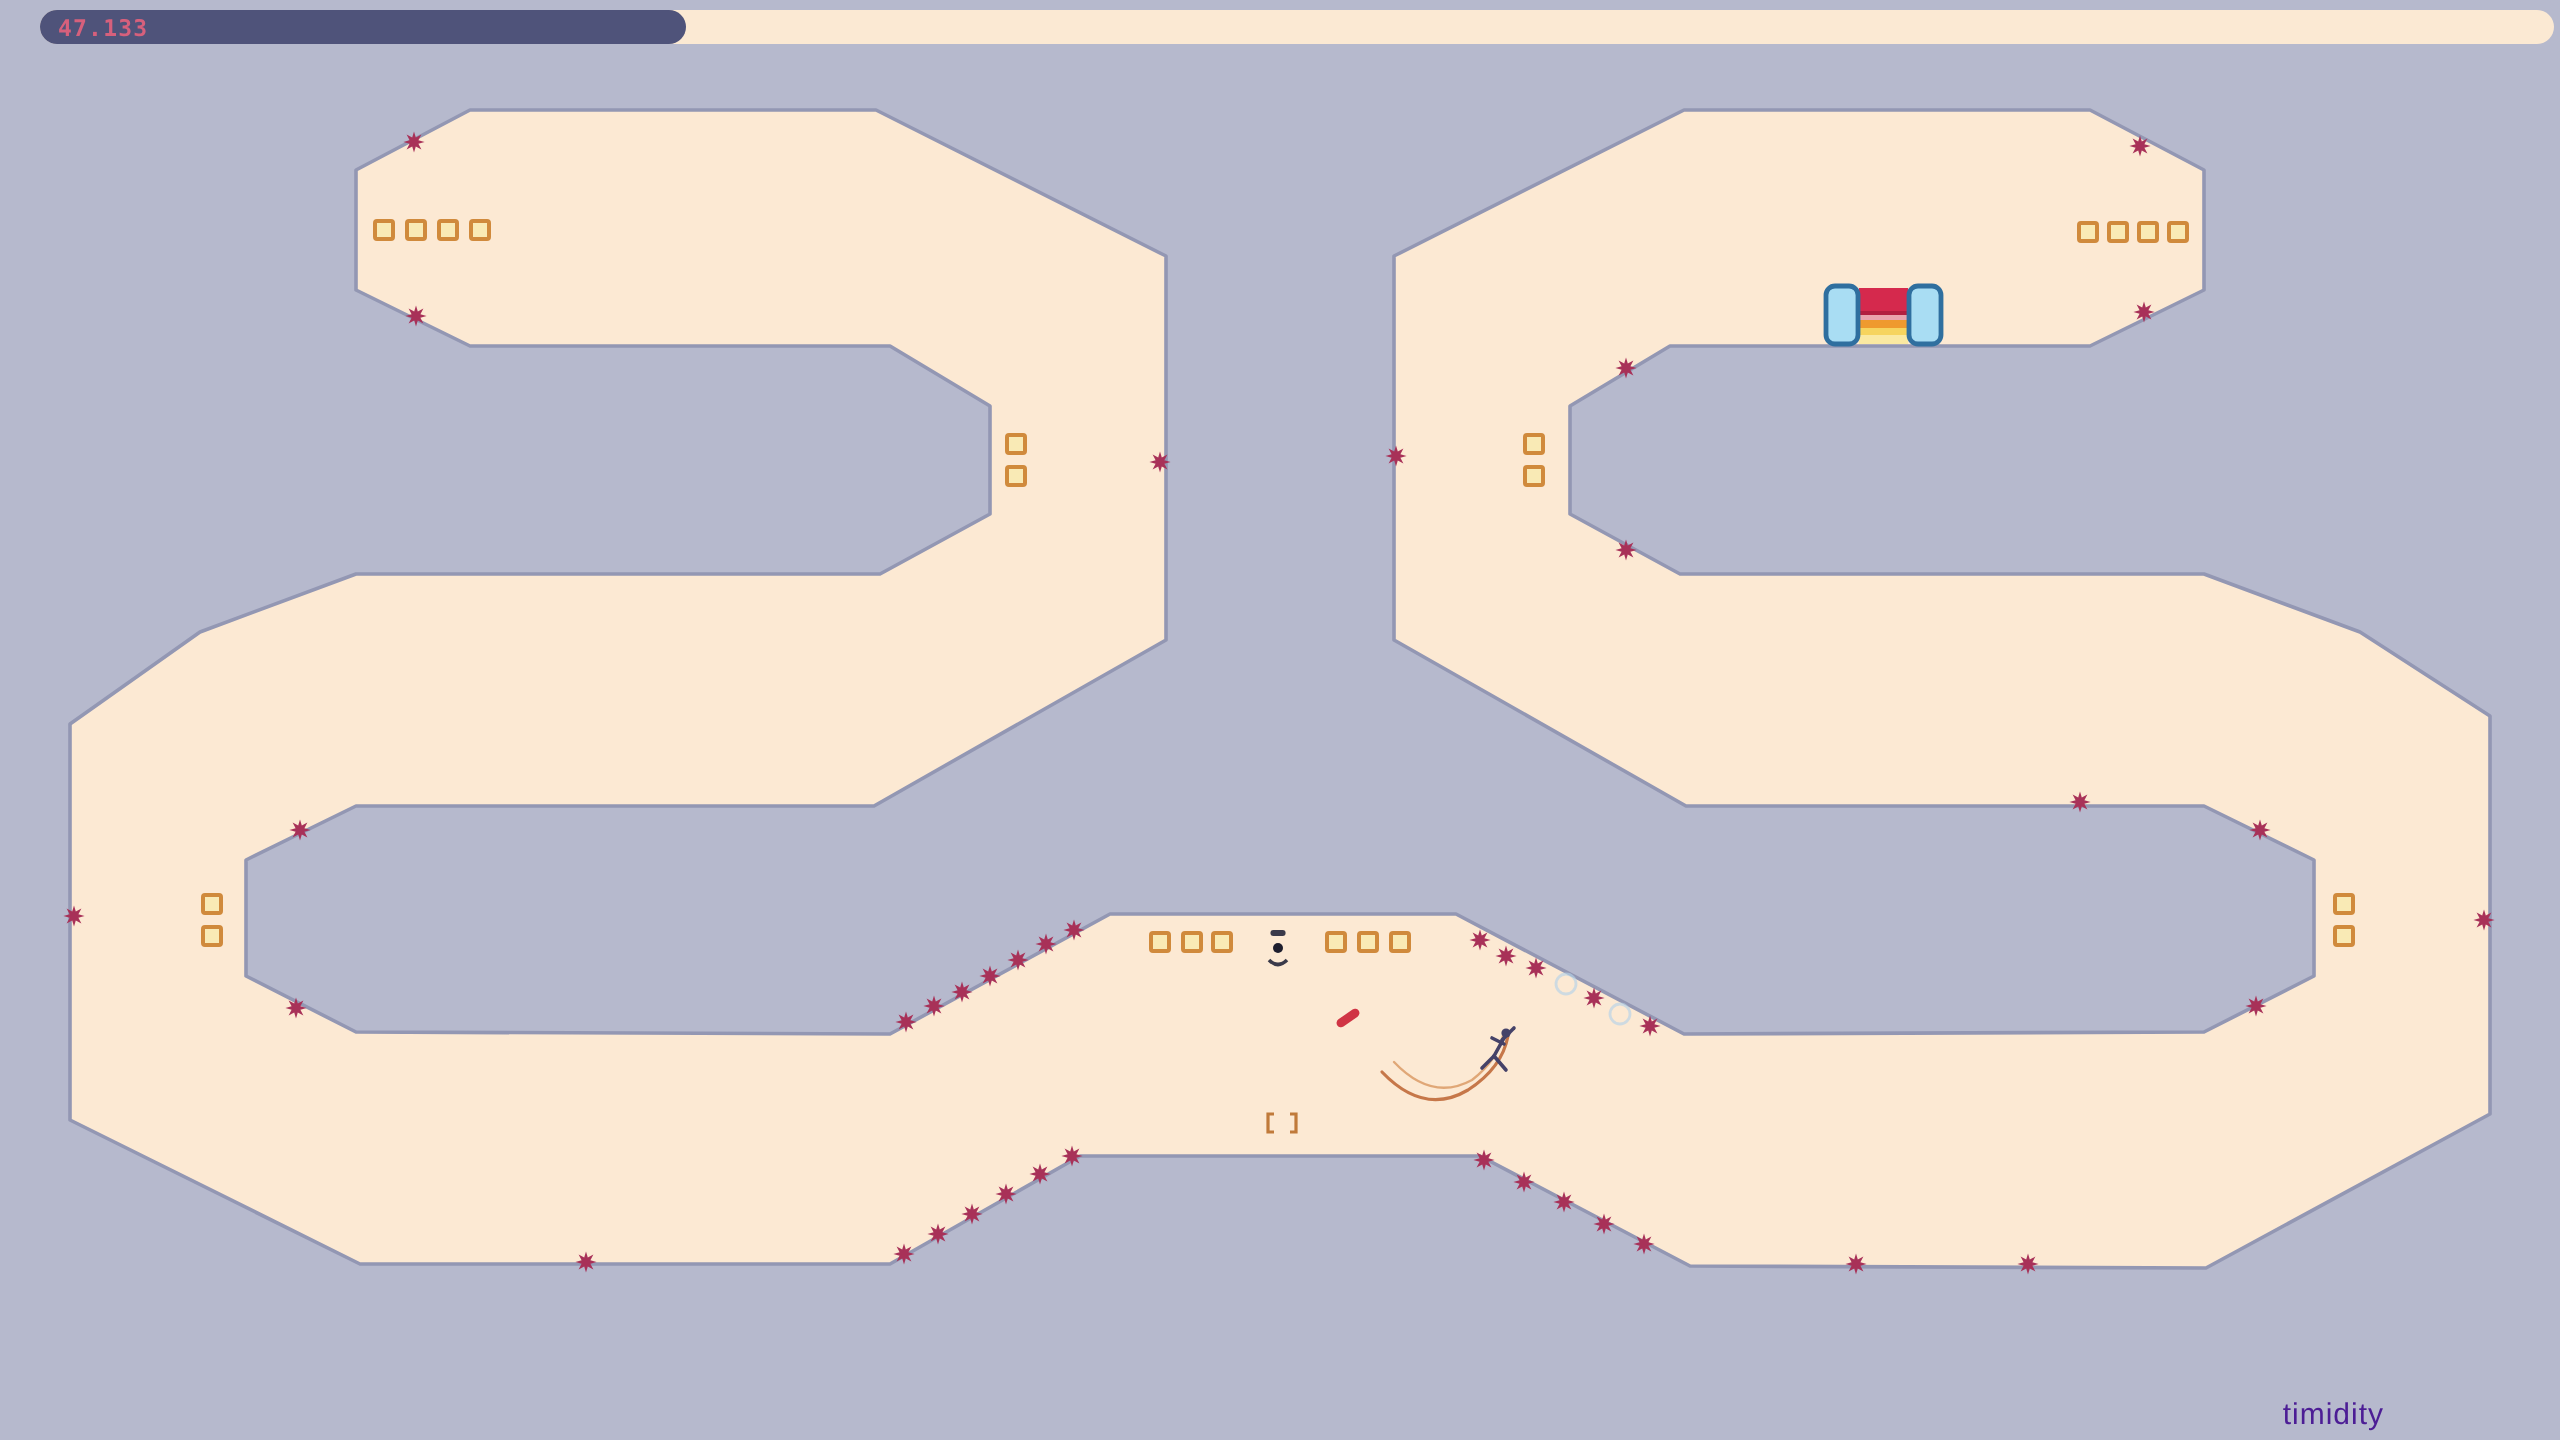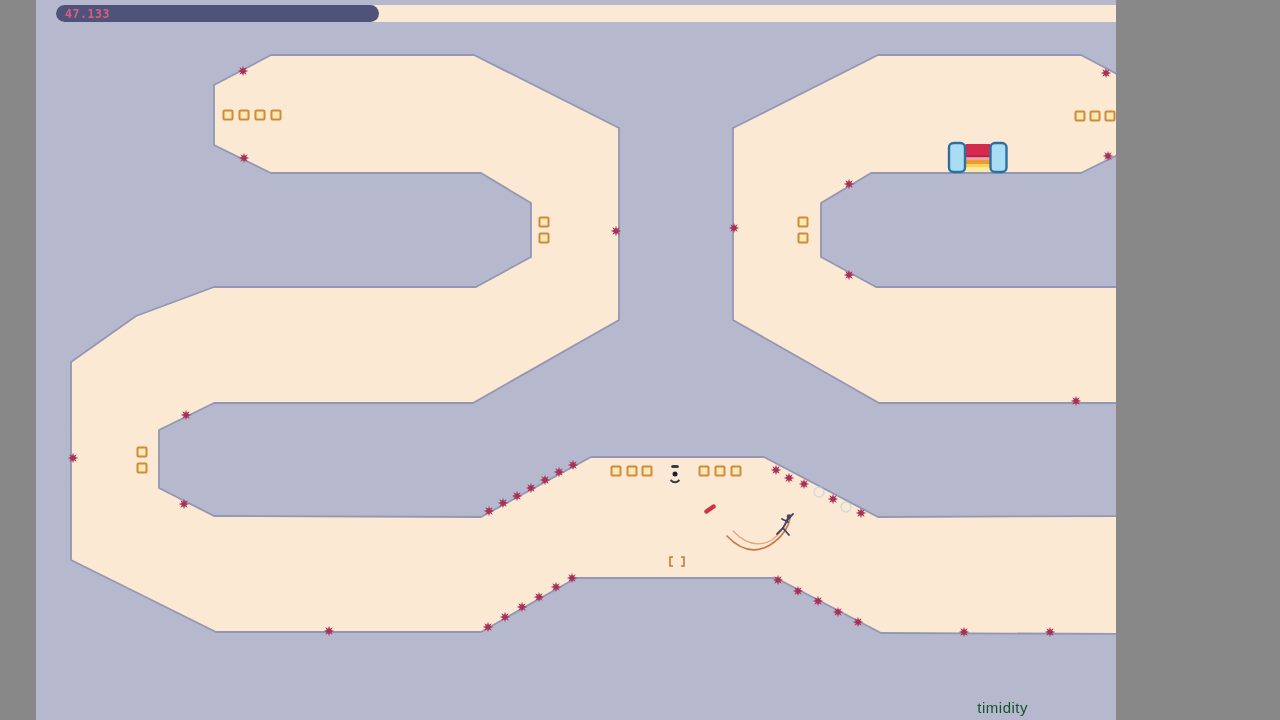--- a/index.html
+++ b/index.html
@@ -1,17 +1,17 @@
 <!DOCTYPE html>
 <html><head>
 <meta charset="utf-8">
 <style>
   html,body{margin:0;padding:0;background:#888;}
-  .stage{position:relative;width:1080px;height:720px;overflow:hidden;
-         font-family:"Liberation Sans",sans-serif;margin-left:36px;}
+  .stage{position:relative;width:1280px;height:720px;overflow:hidden;
+         font-family:"Liberation Sans",sans-serif;}
   .hud-track{position:absolute;border-radius:9px;}
   .hud-fill{position:absolute;border-radius:9px;display:flex;align-items:center;}
   .hud-label{font-size:11.5px;font-weight:bold;letter-spacing:.6px;padding-left:9px;
              font-family:"DejaVu Sans Mono","Liberation Mono",monospace;}
   .level-svg{position:absolute;left:0;top:0;}
   .level-name{position:absolute;font-size:15px;letter-spacing:.5px;}
 </style>
 </head>
 <body>
 
@@ -107,14 +107,14 @@
       <line x1="747" y1="528" x2="741" y2="534" stroke="#454268" stroke-width="1.8" stroke-linecap="round"></line>
       <line x1="747" y1="528" x2="753" y2="535" stroke="#454268" stroke-width="1.8" stroke-linecap="round"></line>
     </svg>
 
   <div class="hud-track" id="hud-track" style="left: 20px; top: 5px; width: 1257px; height: 17px; background: rgb(251, 233, 211);">
     <div class="hud-fill" id="hud-fill" style="left: 0px; top: 0px; width: 323px; height: 17px; background: rgb(79, 83, 122);">
       <span class="hud-label" id="hud-label" style="color: rgb(214, 96, 124);">47.133</span>
     </div>
   </div>
 
-  <div class="level-name" id="level-name" style="color: #14532d; right: 88px; bottom: 4px;">timidity</div>
+  <div class="level-name" id="level-name" style="color: #4c1d95; right: 88px; bottom: 4px;">timidity</div>
 </div>
 
 </body></html>

